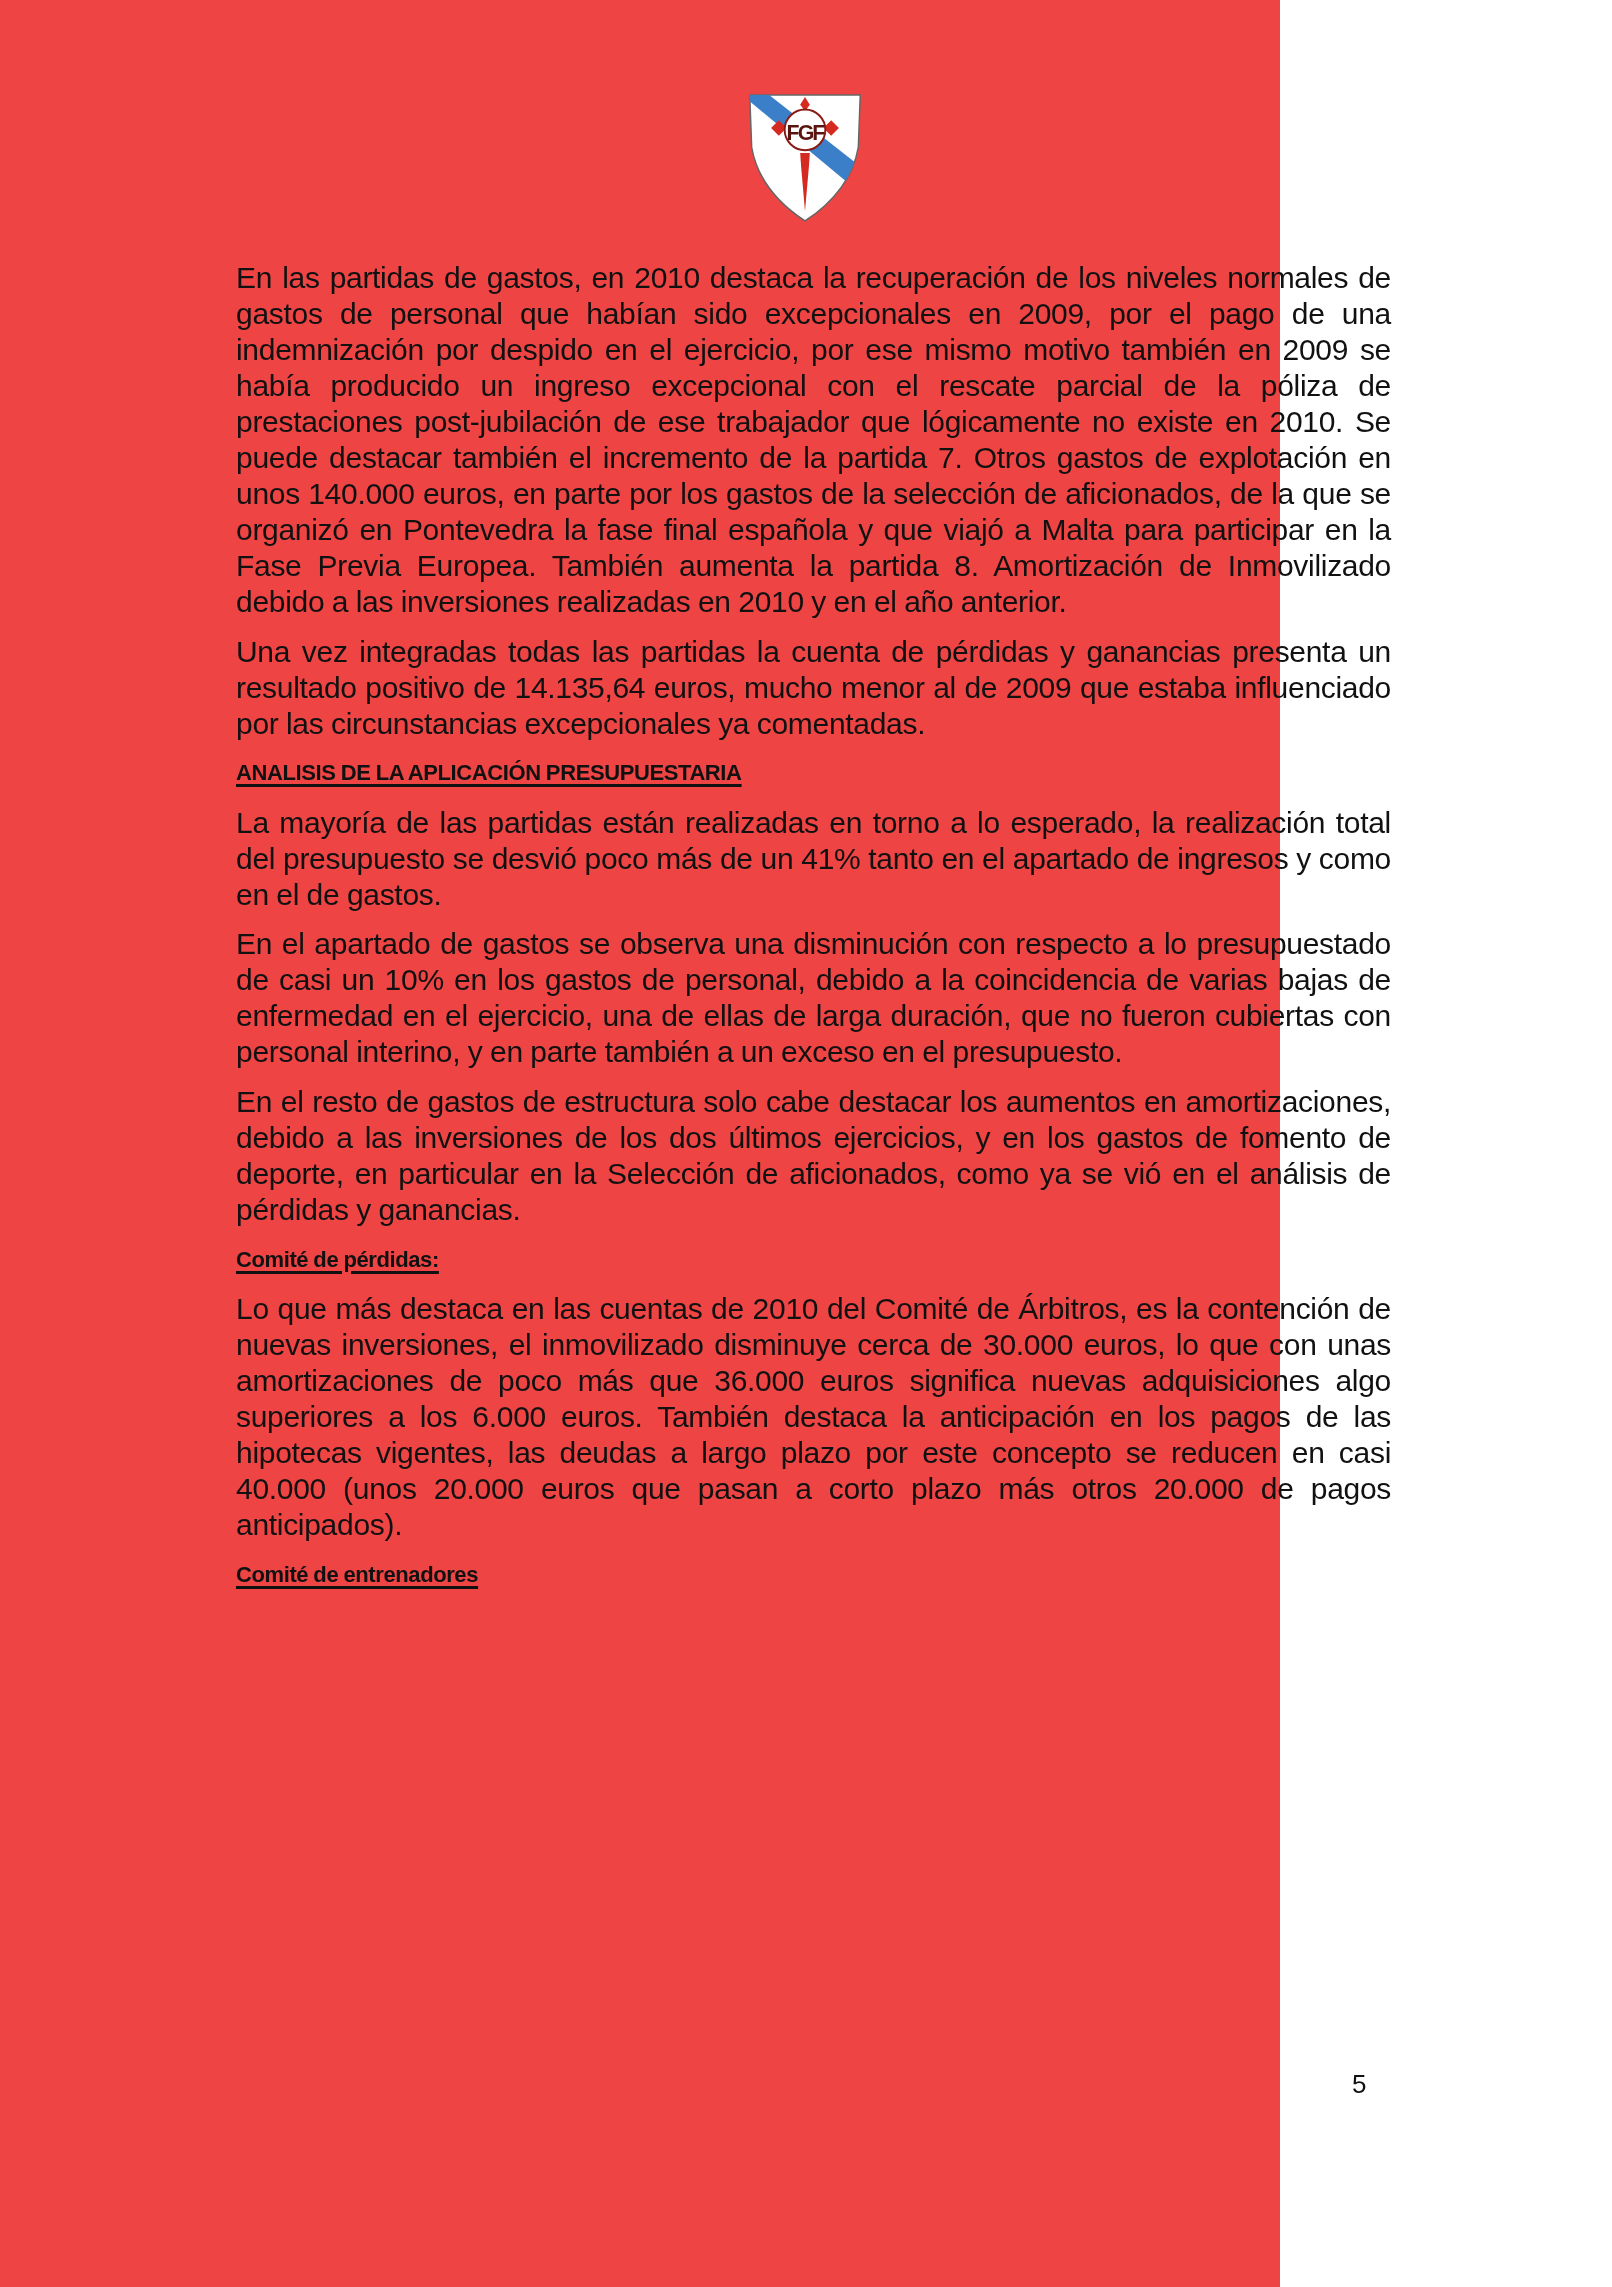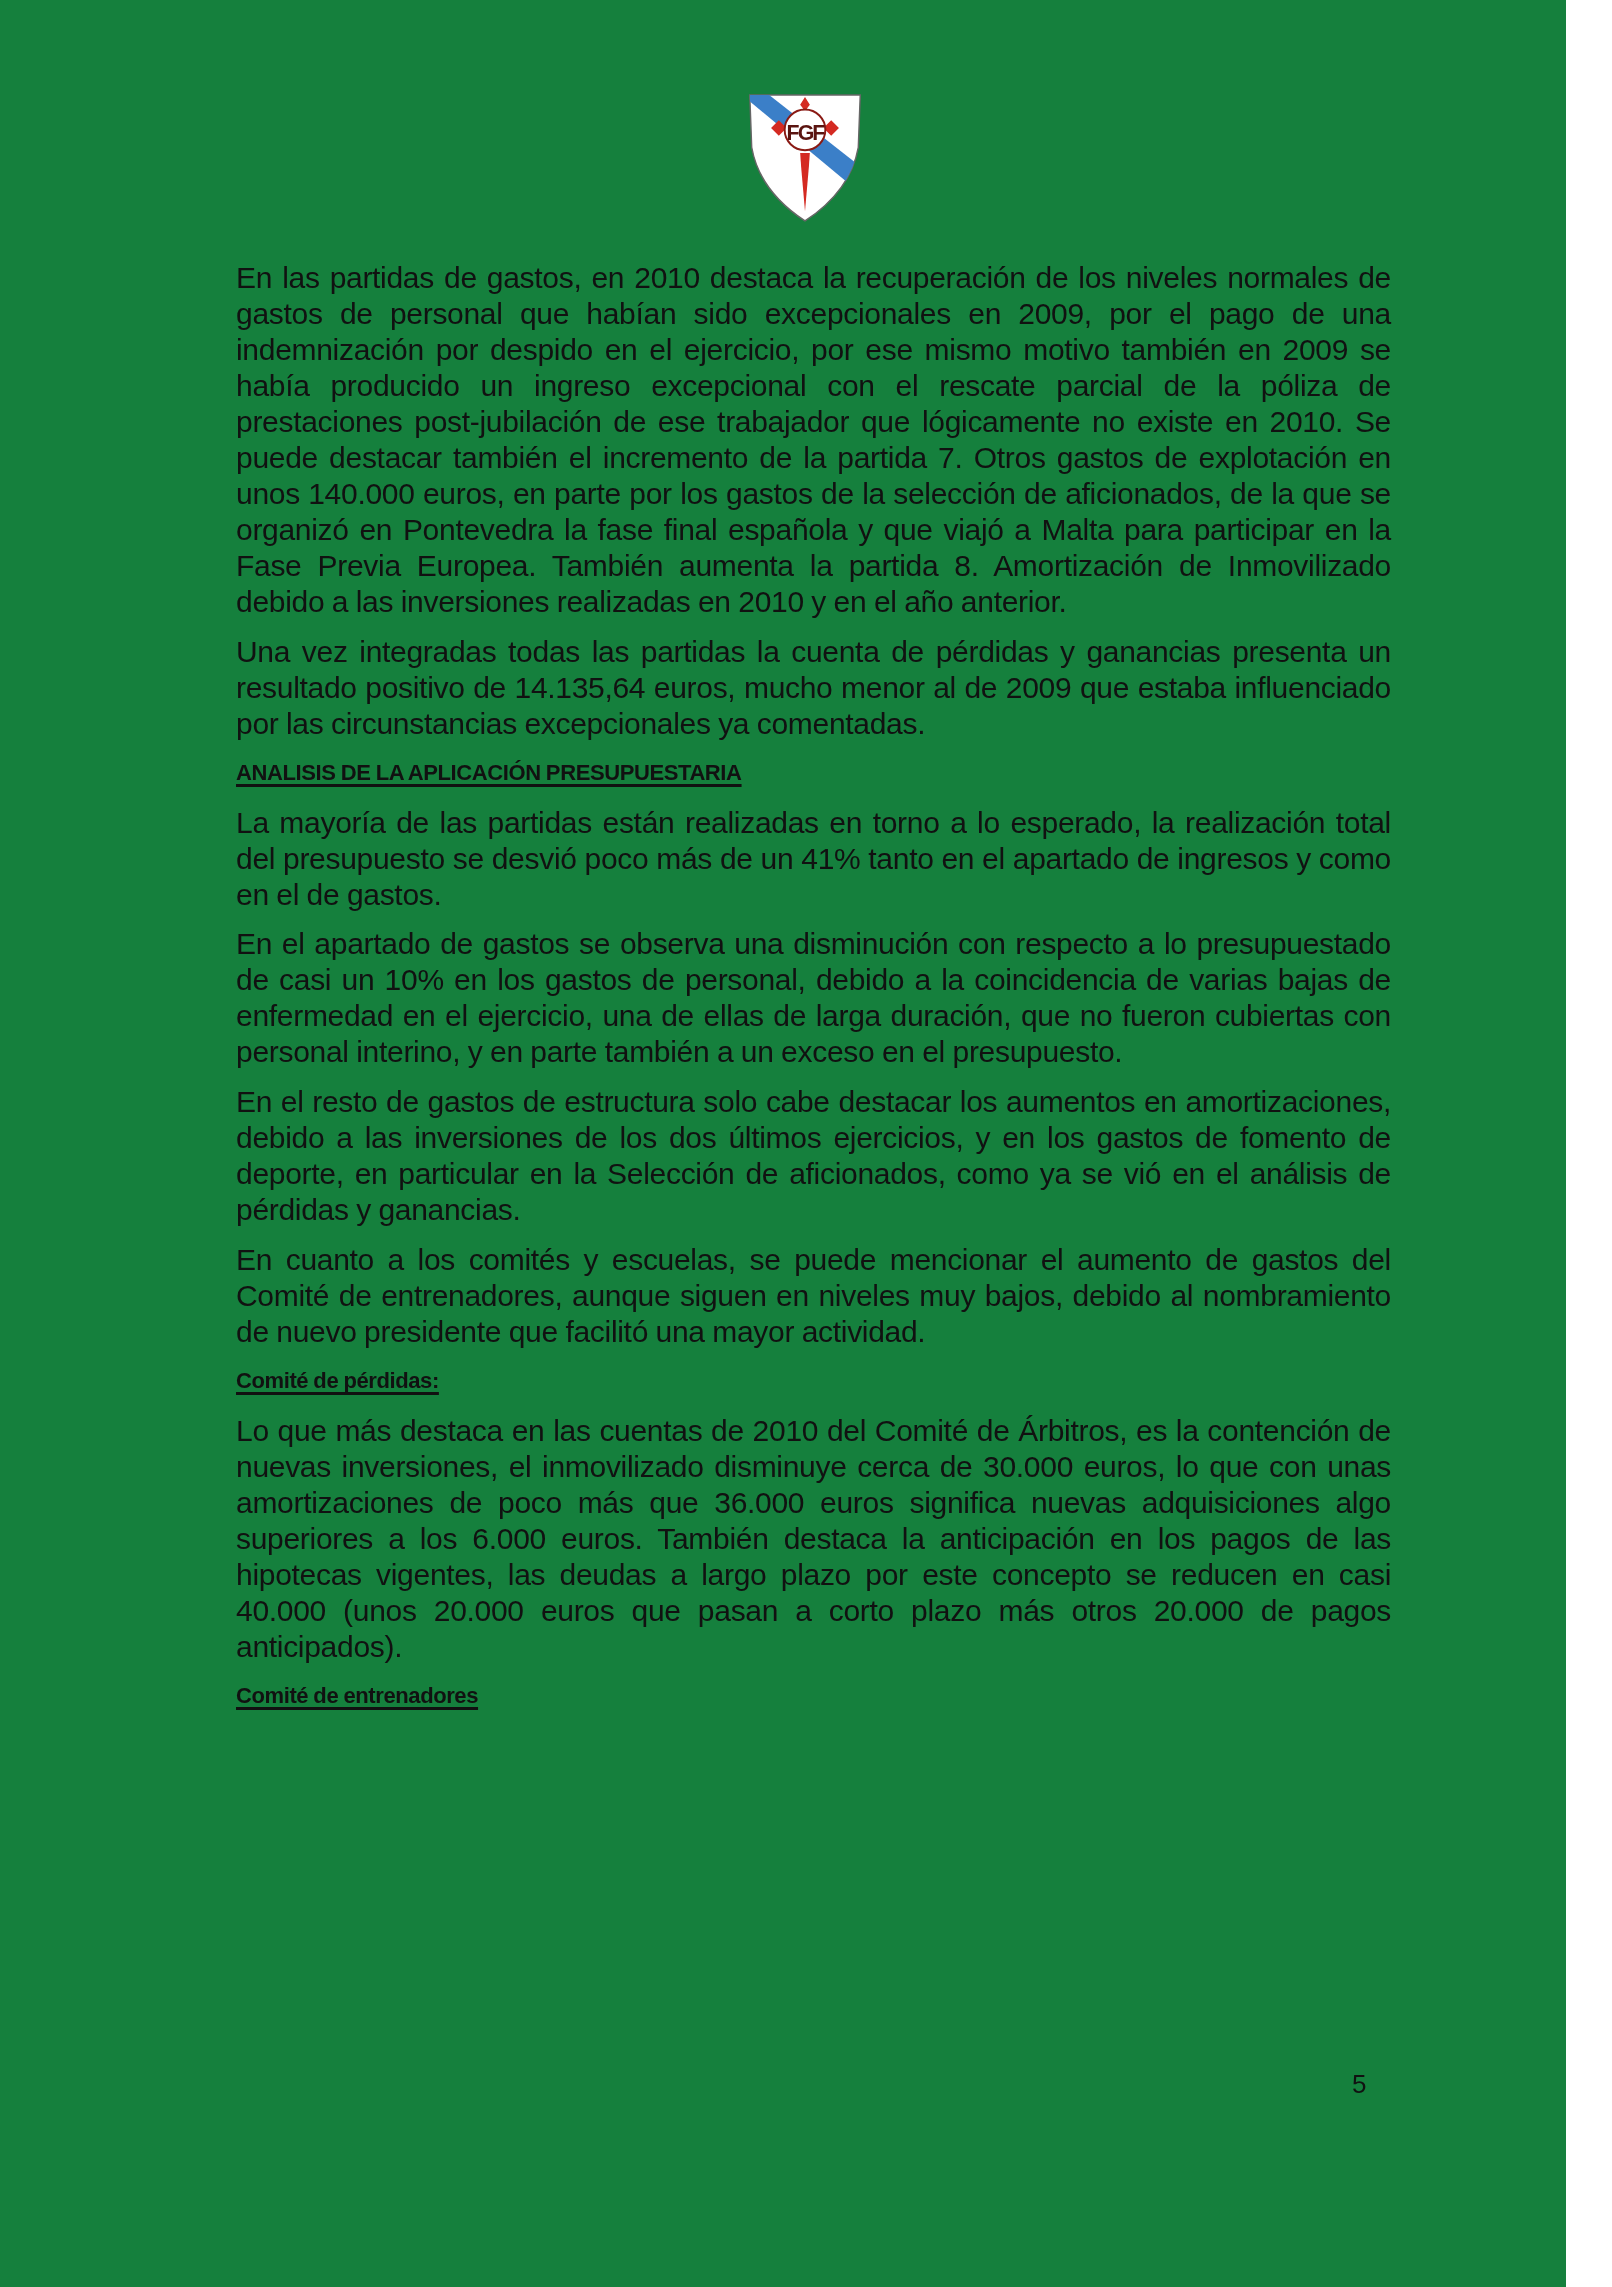--- a/index.html
+++ b/index.html
@@ -1,17 +1,17 @@
 <!DOCTYPE html>
 <html><head>
 <meta charset="utf-8">
 <style>
   html, body { margin: 0; padding: 0; background: #ffffff; }
   body { width: 1613px; height: 2287px; position: relative; overflow: hidden; }
-  .page { position: absolute; left: 0; top: 0; width: 1566px; height: 2287px; background: #15803d; }
+  .page { position: absolute; left: 0; top: 0; width: 1280px; height: 2287px; background: #ef4444; }
   .logo { position: absolute; left: 742px; top: 89px; width: 126px; height: 136px; }
   .content {
     position: absolute; left: 236px; top: 260px; width: 1155px;
     font-family: "Liberation Sans", sans-serif;
     font-size: 30px; line-height: 36px; color: #111111;
     letter-spacing: -0.3px; word-spacing: -0.5px;
   }
   .content p { margin: 0 0 13.6px 0; text-align: justify; }
   .content h2 {
     margin: 3.9px 0 13.6px 0; font-size: 22px; font-weight: bold;
@@ -50,21 +50,20 @@
   </div>
 
   <div class="content">
     <p>En las partidas de gastos, en 2010 destaca la recuperación de los niveles normales de gastos de personal que habían sido excepcionales en 2009, por el pago de una indemnización por despido en el ejercicio, por ese mismo motivo también en 2009 se había producido un ingreso excepcional con el rescate parcial de la póliza de prestaciones post-jubilación de ese trabajador que lógicamente no existe en 2010.  Se puede destacar también el incremento de la partida 7. Otros gastos de explotación en unos 140.000 euros, en parte por los gastos de la selección de aficionados, de la que se organizó en Pontevedra la fase final española y que viajó a Malta para participar en la Fase Previa Europea. También aumenta la partida 8. Amortización de Inmovilizado debido a las inversiones realizadas en 2010 y en el año anterior.</p>
     <p>Una vez integradas todas las partidas la cuenta de pérdidas y ganancias presenta un resultado positivo de 14.135,64 euros, mucho menor al de 2009 que estaba influenciado por las circunstancias excepcionales ya comentadas.</p>
 
     <h2>ANALISIS DE LA APLICACIÓN PRESUPUESTARIA</h2>
     <p>La mayoría de las partidas están realizadas en torno a lo esperado, la realización total del presupuesto se desvió poco más de un 41% tanto en el apartado de ingresos y como en el de gastos.</p>
     <p>En el apartado de gastos se observa una disminución con respecto a lo presupuestado de casi un 10% en los gastos de personal, debido a la coincidencia de varias bajas de enfermedad en el ejercicio, una de ellas de larga duración, que no fueron cubiertas con personal interino, y en parte también a un exceso en el presupuesto.</p>
     <p>En el resto de gastos de estructura solo cabe destacar los aumentos en amortizaciones, debido a las inversiones de los dos últimos ejercicios, y en los gastos de fomento de deporte, en particular en la Selección de aficionados, como ya se vió en el análisis de pérdidas y ganancias.</p>
-    <p>En cuanto a los comités y escuelas, se puede mencionar el aumento de gastos del Comité de entrenadores, aunque siguen en niveles muy bajos, debido al nombramiento de nuevo presidente que facilitó una mayor actividad.</p>
 
     <h2>Comité de pérdidas:</h2>
     <p>Lo que más destaca en las cuentas de 2010 del Comité de Árbitros, es la contención de nuevas inversiones, el inmovilizado disminuye cerca de 30.000 euros, lo que con unas amortizaciones de poco más que 36.000 euros significa nuevas adquisiciones algo superiores a los 6.000 euros. También destaca la anticipación en los pagos de las hipotecas vigentes,  las deudas a largo plazo por este concepto se reducen en casi 40.000 (unos 20.000 euros que pasan a corto plazo más otros 20.000 de pagos anticipados).</p>
 
     <h2>Comité  de entrenadores</h2>
   </div>
 
   <div class="page-number">5</div>
 </div>
 

